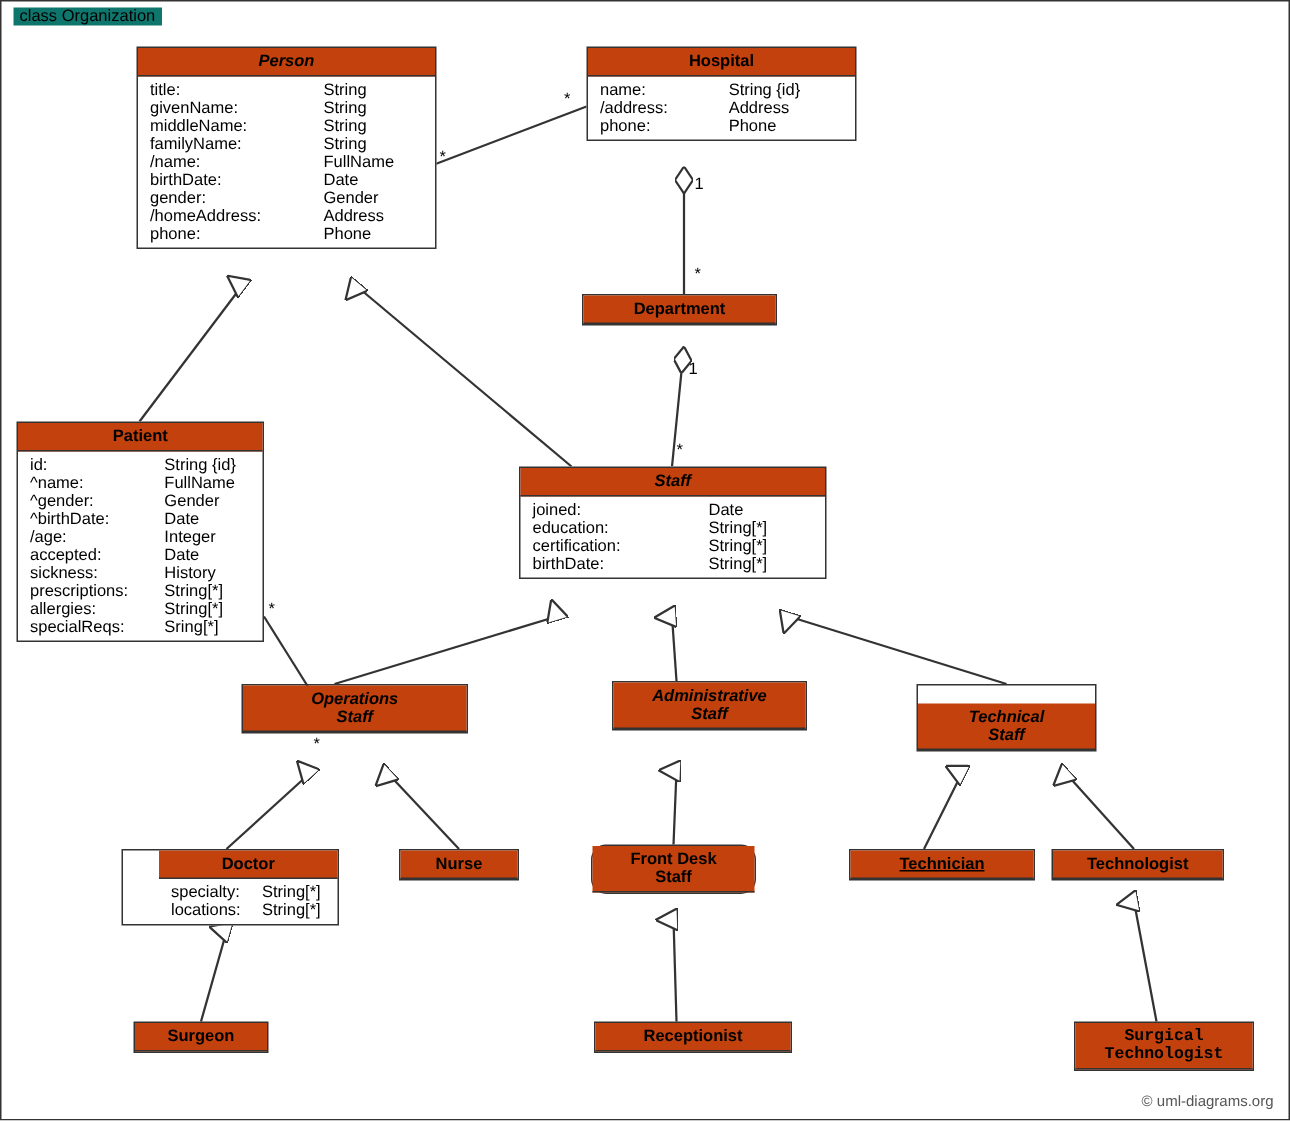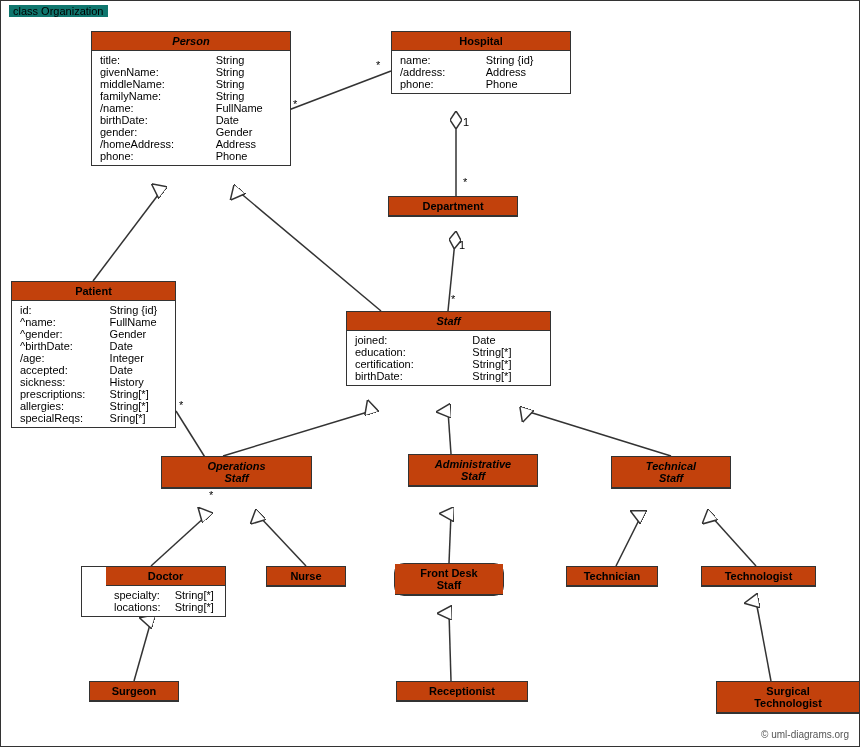--- a/index.html
+++ b/index.html
@@ -294,21 +294,21 @@
     <div class="class-header" style="white-space:pre-line;">Operations
 Staff</div>
   </div>
 
   <div class="uml-class" style="left:385px; top:453px; width:130px; text-align:center;margin-left:22px;">
     <div class="class-header" style="white-space:pre-line;">Administrative
 Staff</div>
   </div>
 
   <div class="uml-class" style="left:610px; top:455px; width:120px; text-align:center;">
-    <div class="class-header" style="white-space:pre-line;">Technical
+    <div class="class-header" style="white-space:pre-line;margin-top:12px;">Technical
 Staff</div>
   </div>
 
   <div class="uml-class" style="left:80px; top:565px; width:145px;padding-left:24px;">
     <div class="class-header normal">Doctor</div>
     <div class="class-body">
       <table>
         <tbody>
             <tr>
               <td>specialty:</td>
@@ -325,35 +325,35 @@
 
   <div class="uml-class" style="left:265px; top:565px; width:80px;">
     <div class="class-header normal">Nurse</div>
   </div>
 
   <div class="uml-class" style="left:393px; top:562px; width:110px; text-align:center;border-radius:10px;">
     <div class="class-header normal" style="white-space:pre-line;">Front Desk
 Staff</div>
   </div>
 
-  <div class="uml-class" style="left:565px; top:565px; width:92px;">
+  <div class="uml-class" style="left:565px; top:565px; width:124px;text-decoration:underline;">
     <div class="class-header normal">Technician</div>
   </div>
 
   <div class="uml-class" style="left:700px; top:565px; width:115px;">
     <div class="class-header normal">Technologist</div>
   </div>
 
   <div class="uml-class" style="left:88px; top:680px; width:90px;">
     <div class="class-header normal">Surgeon</div>
   </div>
 
   <div class="uml-class" style="left:395px; top:680px; width:132px;">
     <div class="class-header normal">Receptionist</div>
   </div>
 
-  <div class="uml-class" style="left:715px; top:680px; width:144px; text-align:center;">
+  <div class="uml-class" style="left:715px; top:680px; width:120px; text-align:center;font-family:Liberation Mono, monospace;">
     <div class="class-header normal" style="white-space:pre-line;">Surgical
 Technologist</div>
   </div>
 
   <div class="copyright">© uml-diagrams.org</div>
 </div>
 
 </body></html>

